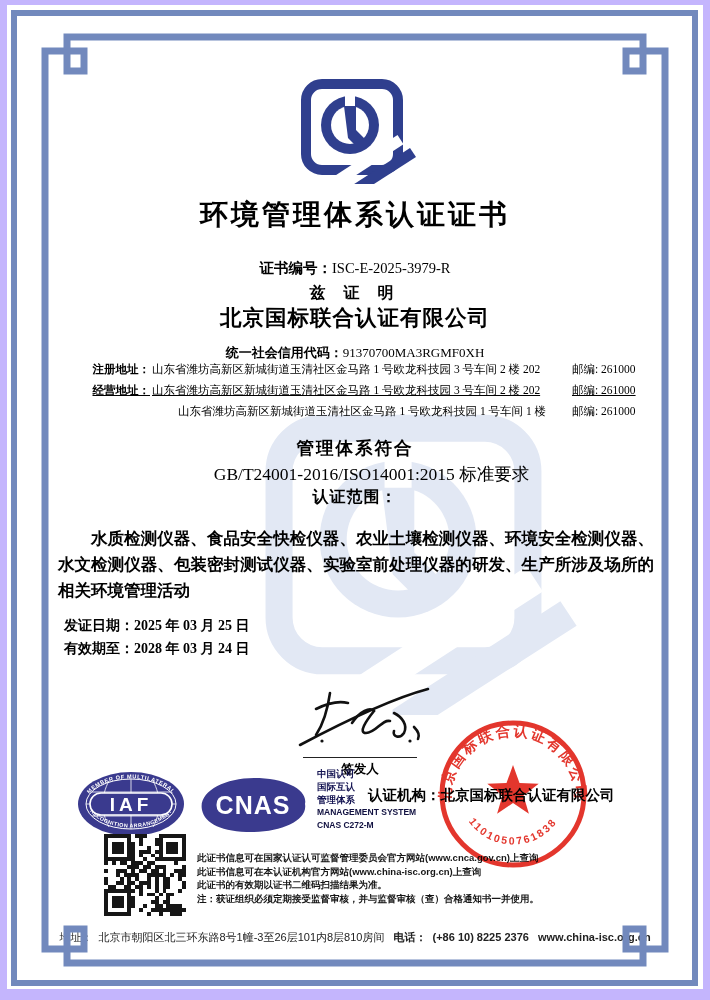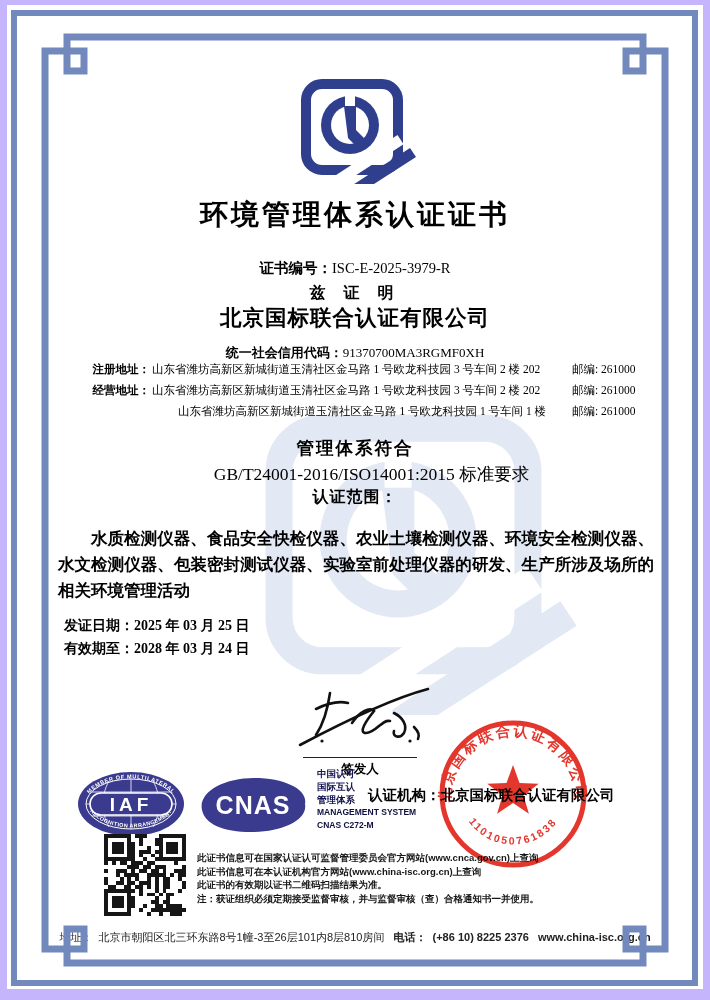--- a/index.html
+++ b/index.html
@@ -18,21 +18,21 @@
   .hereby{top:283px;font-size:16px;font-weight:bold;letter-spacing:7px;}
   .company{top:303px;font-size:21.5px;font-weight:bold;letter-spacing:1px;}
   .creditcode{top:344px;font-size:13px;}
   .creditcode .lb{font-weight:bold;margin-top:10px;}
   .addr-row{position:absolute;left:58px;right:52px;height:20px;display:flex;
             font-size:11.5px;line-height:20px;z-index:2;}
   .addr-row .lb{width:92px;font-weight:bold;flex:none;text-align:right;}
   .addr-row .tx{flex:1;text-align:left;padding-left:2px;}
   .addr-row.c3 .tx{text-align:center;}
   .addr-row .zip{width:86px;flex:none;text-align:left;}
-  .r1{top:359px;} .r2{top:380px;} .r3{top:401px;}
+  .r1{top:359px;} .r2{top:380px;text-decoration:underline;} .r3{top:401px;}
   .syscon{top:436px;font-size:17.5px;font-weight:bold;letter-spacing:2px;}
   .standard{top:462px;font-size:17.5px;padding-left:33px;}
   .scopelbl{top:487px;font-size:16px;font-weight:bold;letter-spacing:1px;}
   .scope{left:58px;right:56px;top:526px;font-size:16.5px;font-weight:bold;
          line-height:1.57;text-align:justify;text-indent:2em;}
   .dateline{left:64px;font-size:14px;font-weight:bold;}
   .d1{top:617px;} .d2{top:640px;}
   .sig-svg{position:absolute;left:286px;top:683px;z-index:2;}
   .sig-line{position:absolute;left:303px;top:757px;width:114px;border-top:1.5px solid #222;z-index:2;}
   .signer{position:absolute;left:303px;top:761px;width:114px;text-align:center;

